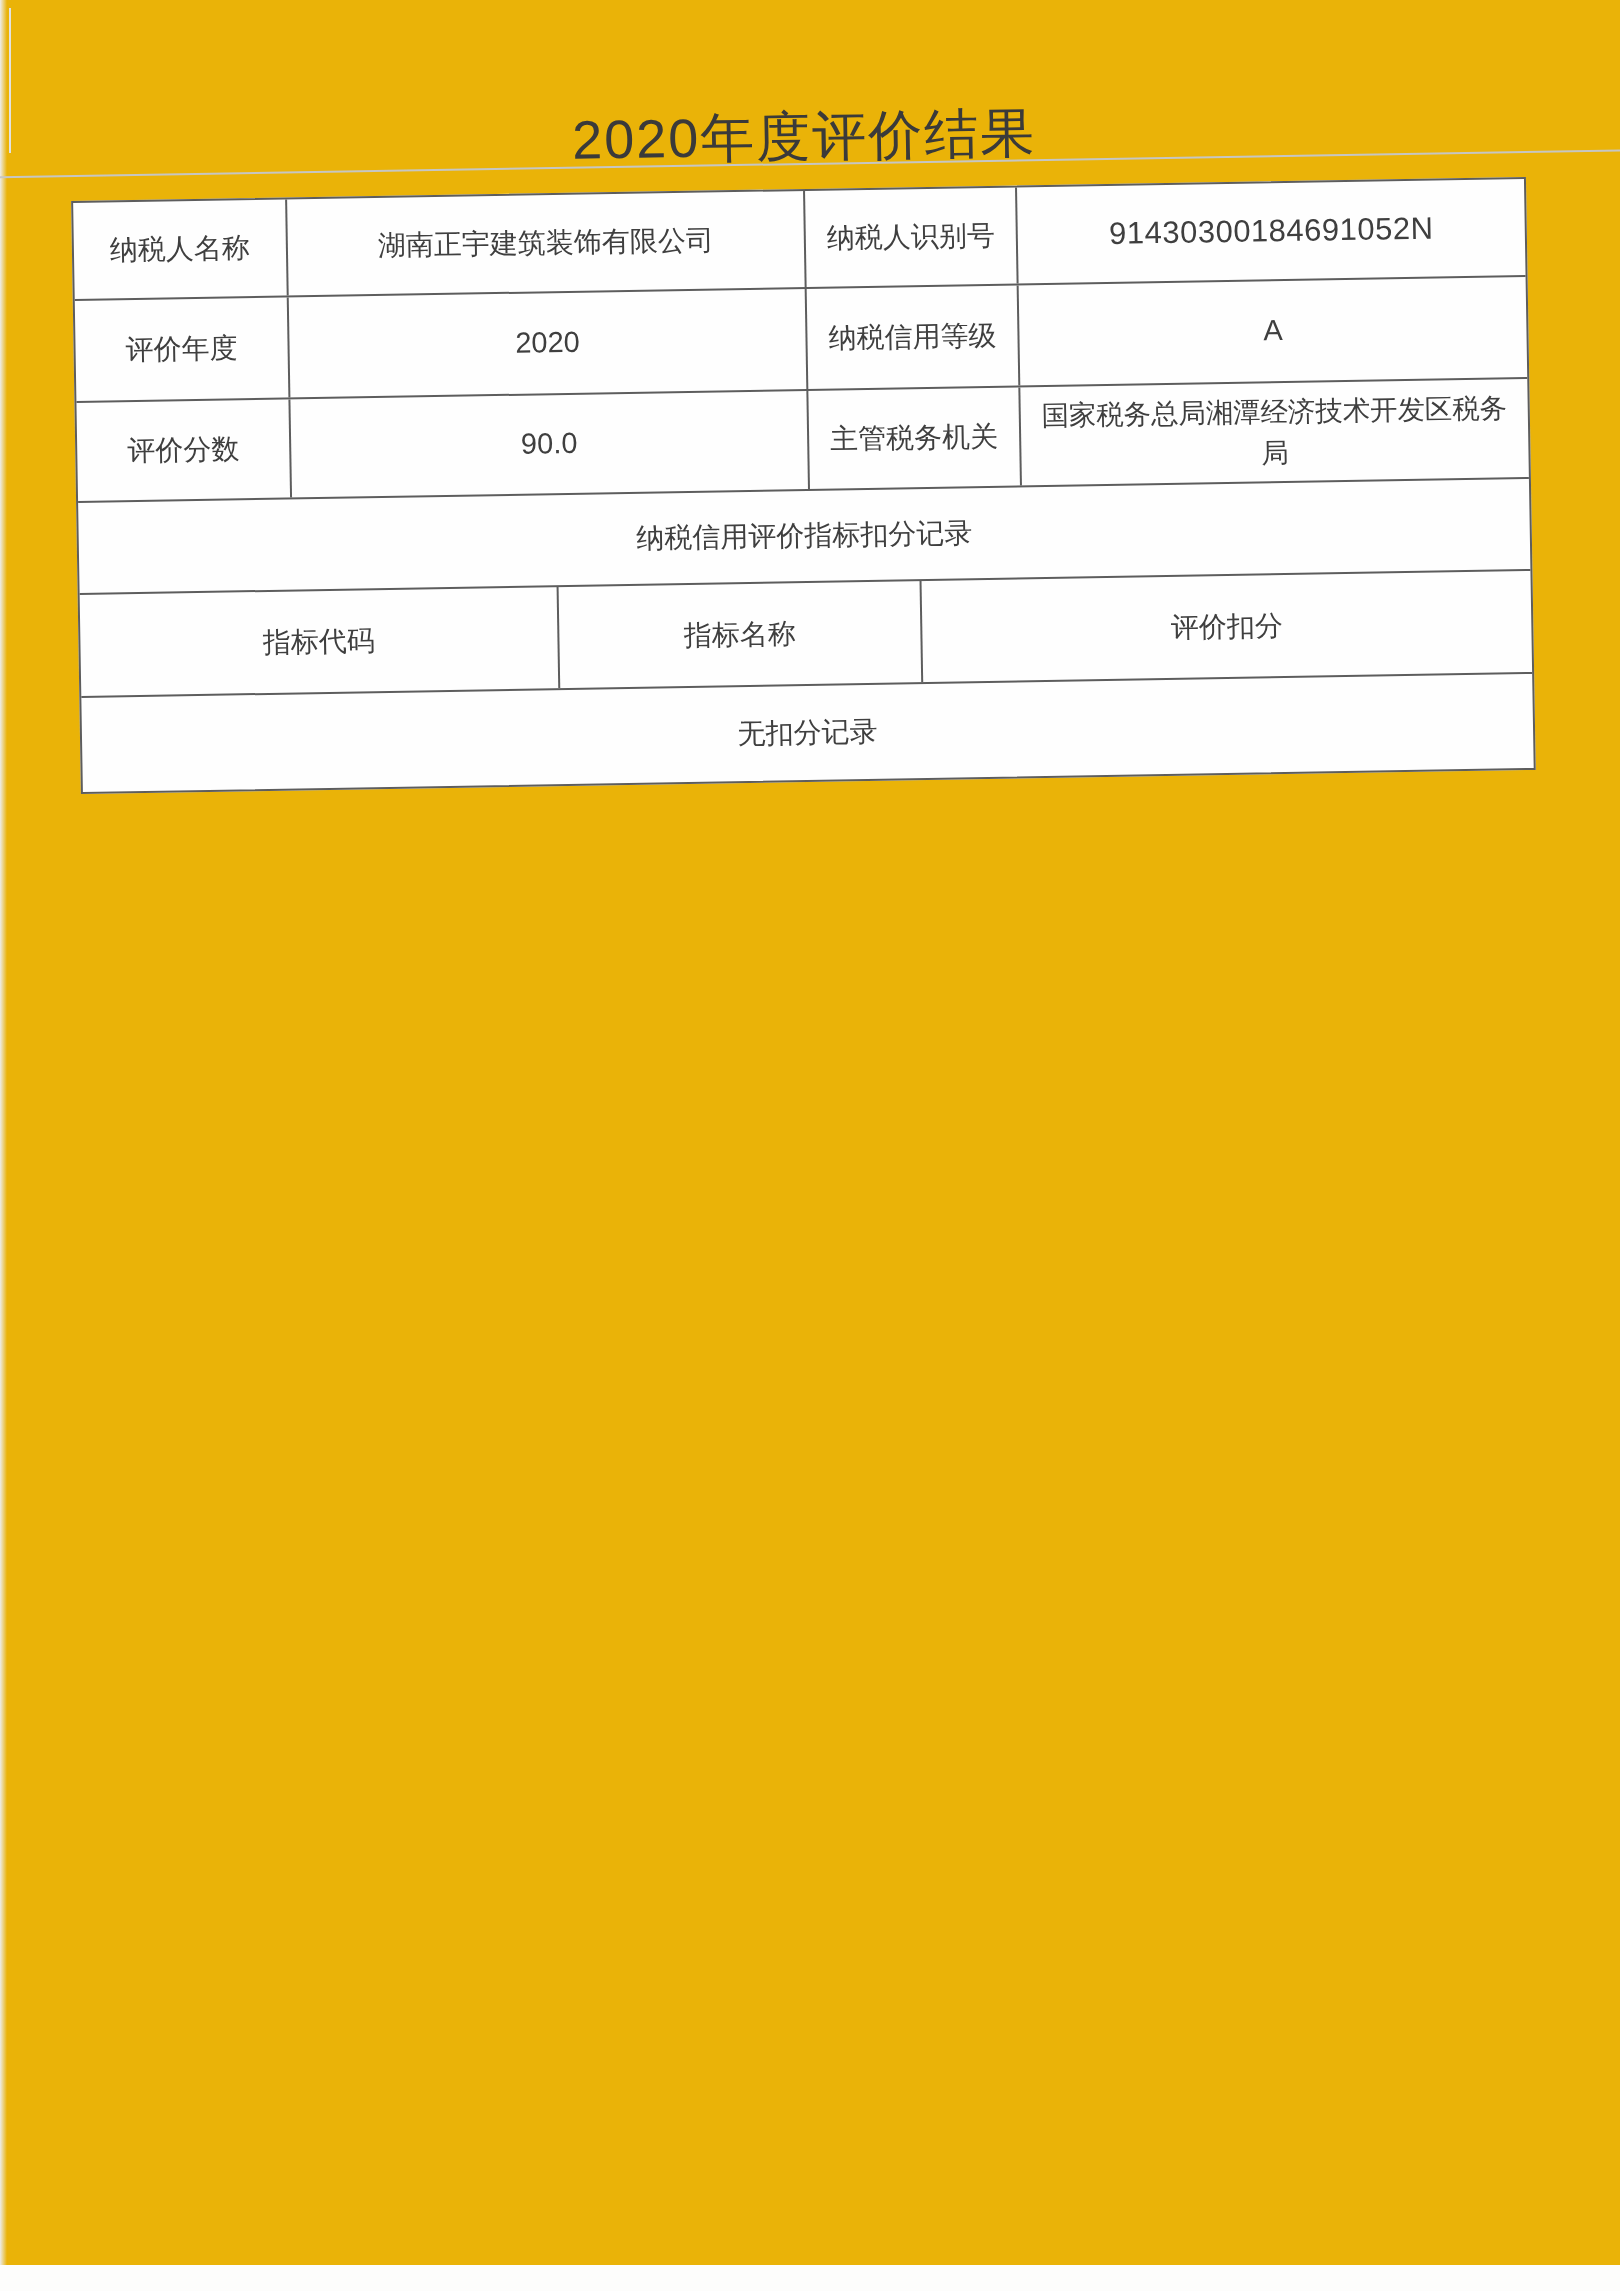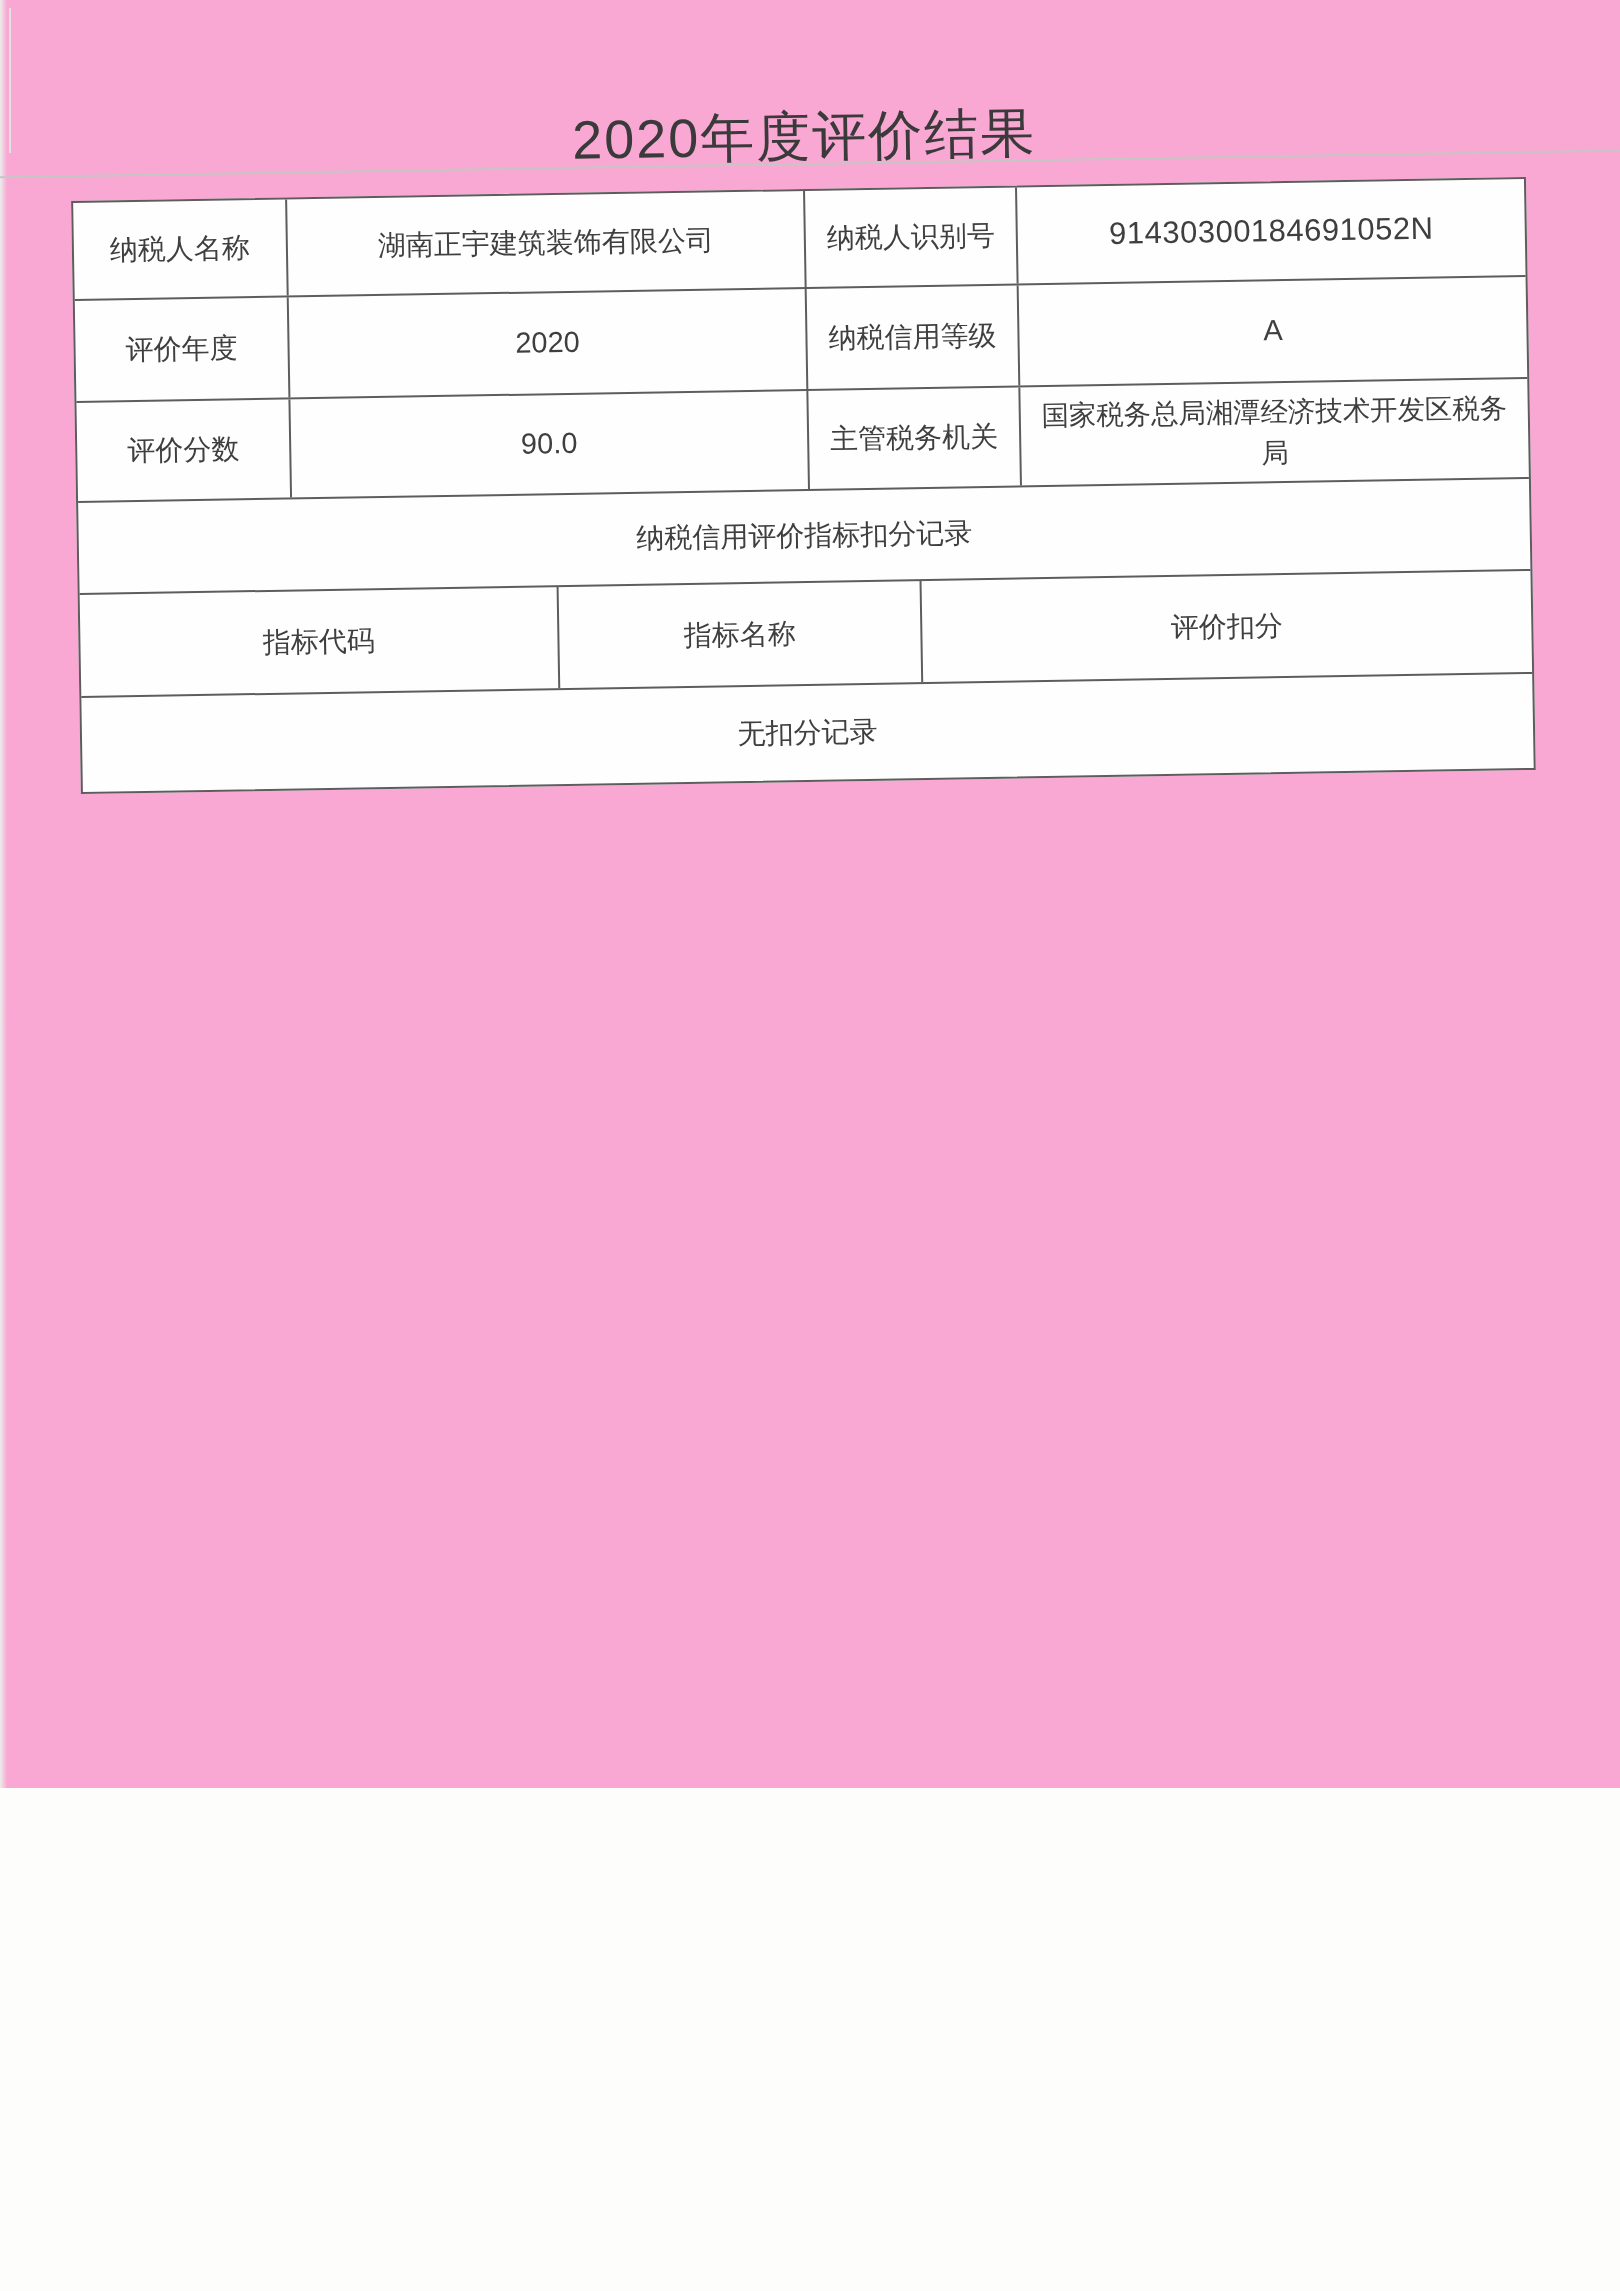--- a/index.html
+++ b/index.html
@@ -7,22 +7,22 @@
     padding: 0;
     width: 1620px;
     height: 2292px;
     background: #fdfdfc;
     overflow: hidden;
     font-family: "Liberation Sans", sans-serif;
   }
   .page {
     position: relative;
     width: 1620px;
-    height: 1788px;
-    background: #f9a8d4;
+    height: 2265px;
+    background: #eab308;
   }
   
   .edge-streak {
     position: absolute;
     left: 0; top: 0; bottom: 0;
     width: 6.9px;
     background: linear-gradient(to right, #ededeb, rgba(255,255,255,0));
   }
   
   .edge-line {

